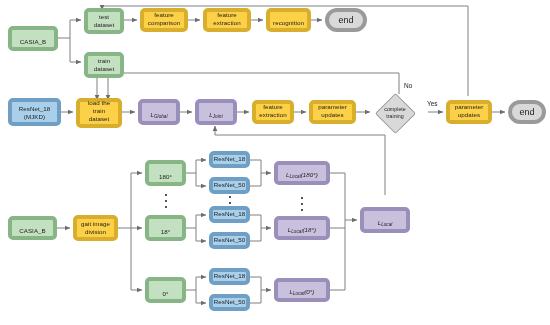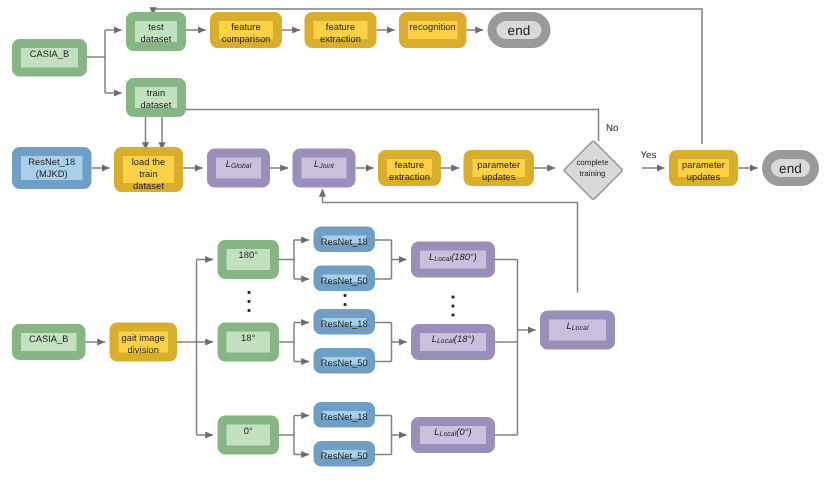--- a/index.html
+++ b/index.html
@@ -6,24 +6,24 @@
   body{
     font-family:"Liberation Sans", sans-serif;
     width:550px;height:325px;overflow:hidden;
   }
   #canvas{position:relative;width:550px;height:325px;background:#fff;}
   svg#wires{position:absolute;left:0;top:0;width:550px;height:325px;}
 
   .node{
     position:absolute;
     box-sizing:border-box;
-    display:flex;align-items:flex-start;justify-content:center;
+    display:flex;align-items:flex-end;justify-content:center;
     text-align:center;
     border-radius:5px;
-    border:6px solid #0ea5e9;
+    border:4px solid #0ea5e9;
     font-size:6.2px;
     line-height:1.28;
     color:#1d1d1d;
     letter-spacing:.05px;
     padding:1px;
     z-index:3;
   }
   .green {background:#c3e0c0;border-color:#87b585;}
   .yellow{background:#fcd147;border-color:#d9ae2c;}
   .blue  {background:#a9cfeb;border-color:#6f9fc4;}

